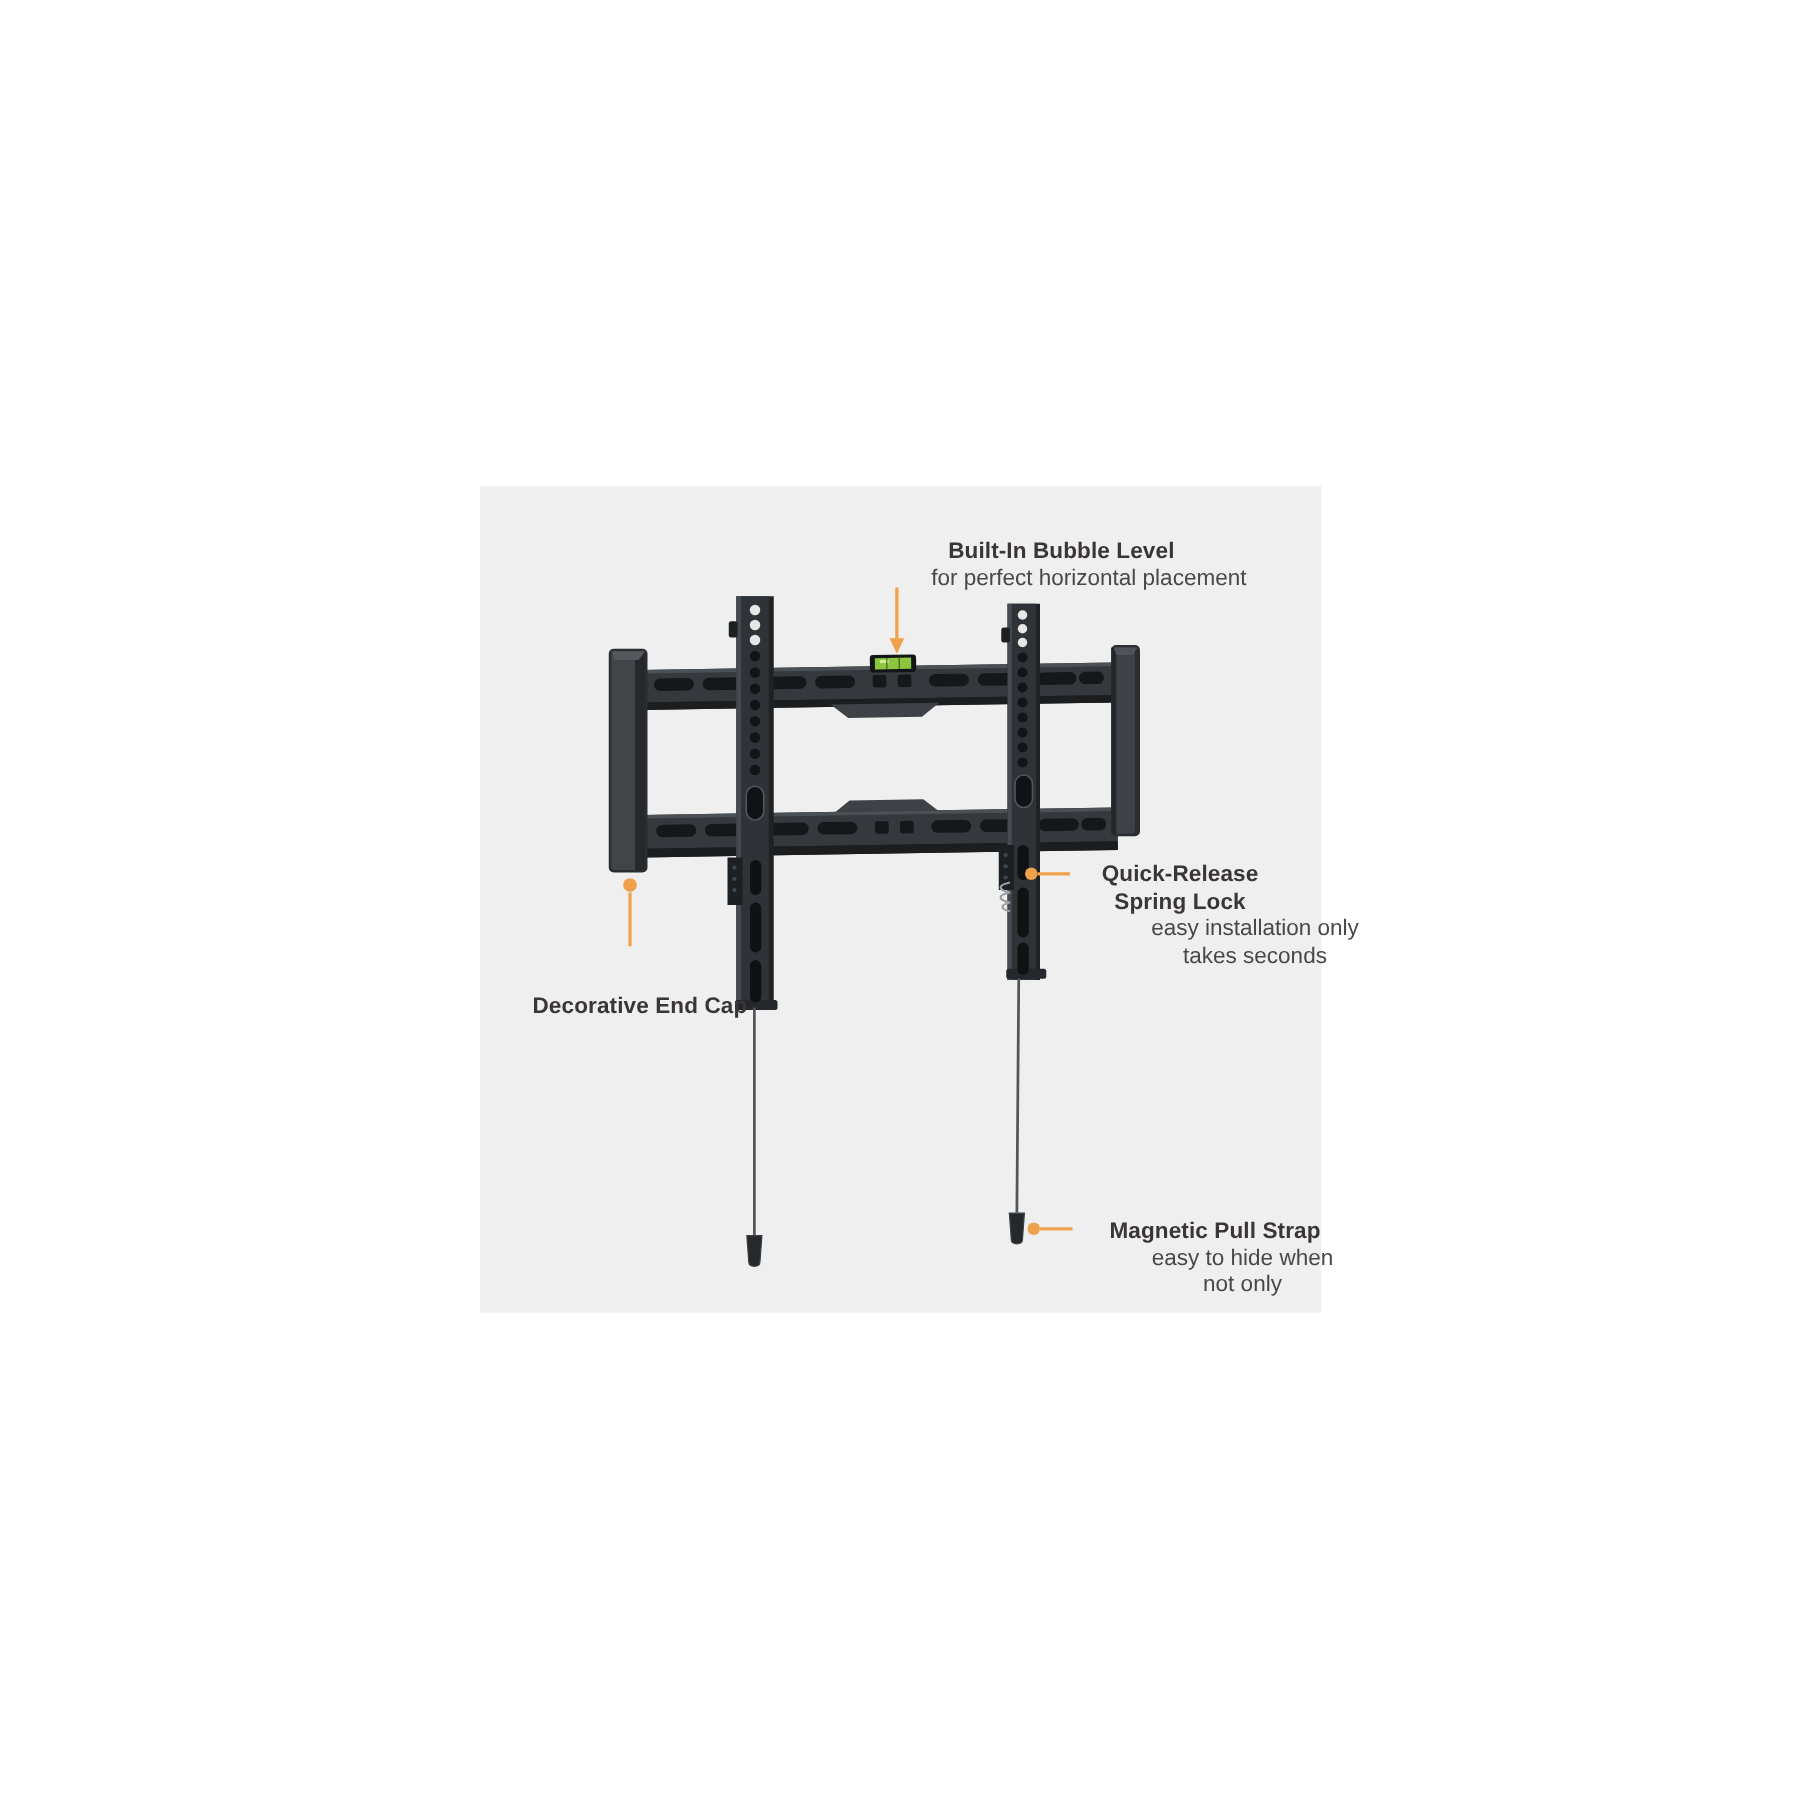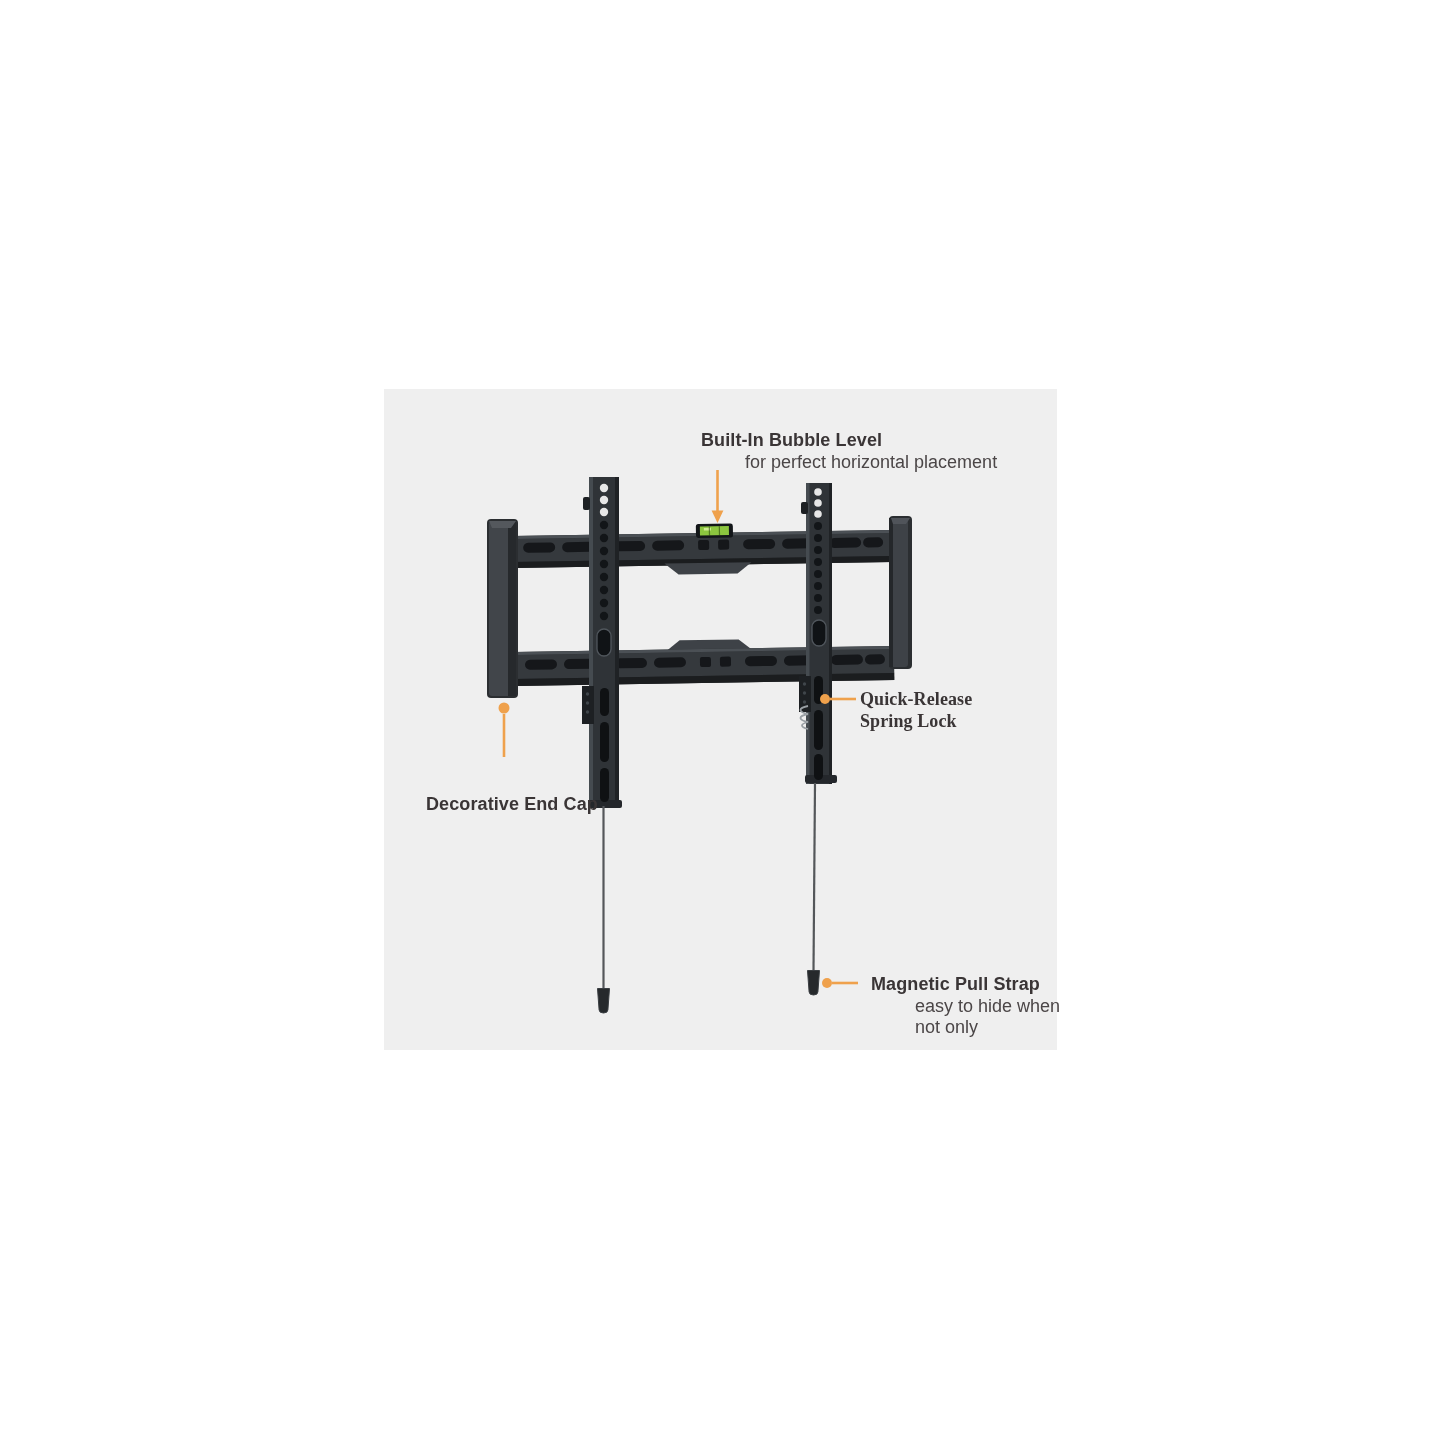--- a/index.html
+++ b/index.html
@@ -5,32 +5,32 @@
   html,body{margin:0;padding:0;}
   body{
     width:1440px;height:1440px;position:relative;background:#ffffff;
     font-family:"Liberation Sans",sans-serif;overflow:hidden;
   }
   .stage{
     position:absolute;left:384px;top:389px;width:673px;height:661px;
     background:#EFEFEF;
   }
   svg.art{position:absolute;left:0;top:0;width:1440px;height:1440px;}
-  .callout{position:absolute;}
+  .callout{position:absolute;text-align:center;}
   .callout-title{
     font-size:18px;font-weight:700;line-height:21.5px;color:#3A3536;
     letter-spacing:.1px;
   }
   .callout-desc{
     font-size:18px;font-weight:400;line-height:21.5px;color:#4B4647;margin-left:44px;
   }
   #callout-bubble{left:701px;top:430px;}
   #callout-bubble .callout-title,#callout-bubble .callout-desc{white-space:nowrap;}
   #callout-spring{left:860px;top:689px;}
-  #callout-spring .callout-title{max-width:168px;font-family:Liberation Serif, serif;}
+  #callout-spring .callout-title{max-width:168px;}
   #callout-spring .callout-desc{max-width:200px;}
   #callout-endcap{left:426px;top:794px;}
   #callout-endcap .callout-title{white-space:nowrap;}
   #callout-strap{left:871px;top:974px;}
   #callout-strap .callout-title{white-space:nowrap;}
   #callout-strap .callout-desc{max-width:158px;}
 </style>
 </head>
 <body>
 
@@ -193,20 +193,21 @@
     </g>
   </svg>
 
   <div class="callout" id="callout-bubble">
     <div class="callout-title">Built-In Bubble Level</div>
     <div class="callout-desc">for perfect horizontal placement</div>
   </div>
 
   <div class="callout" id="callout-spring">
     <div class="callout-title">Quick-Release Spring Lock</div>
+    <div class="callout-desc">easy installation only takes seconds</div>
   </div>
 
   <div class="callout" id="callout-endcap">
     <div class="callout-title">Decorative End Cap</div>
   </div>
 
   <div class="callout" id="callout-strap">
     <div class="callout-title">Magnetic Pull Strap</div>
     <div class="callout-desc">easy to hide when not only</div>
   </div>

